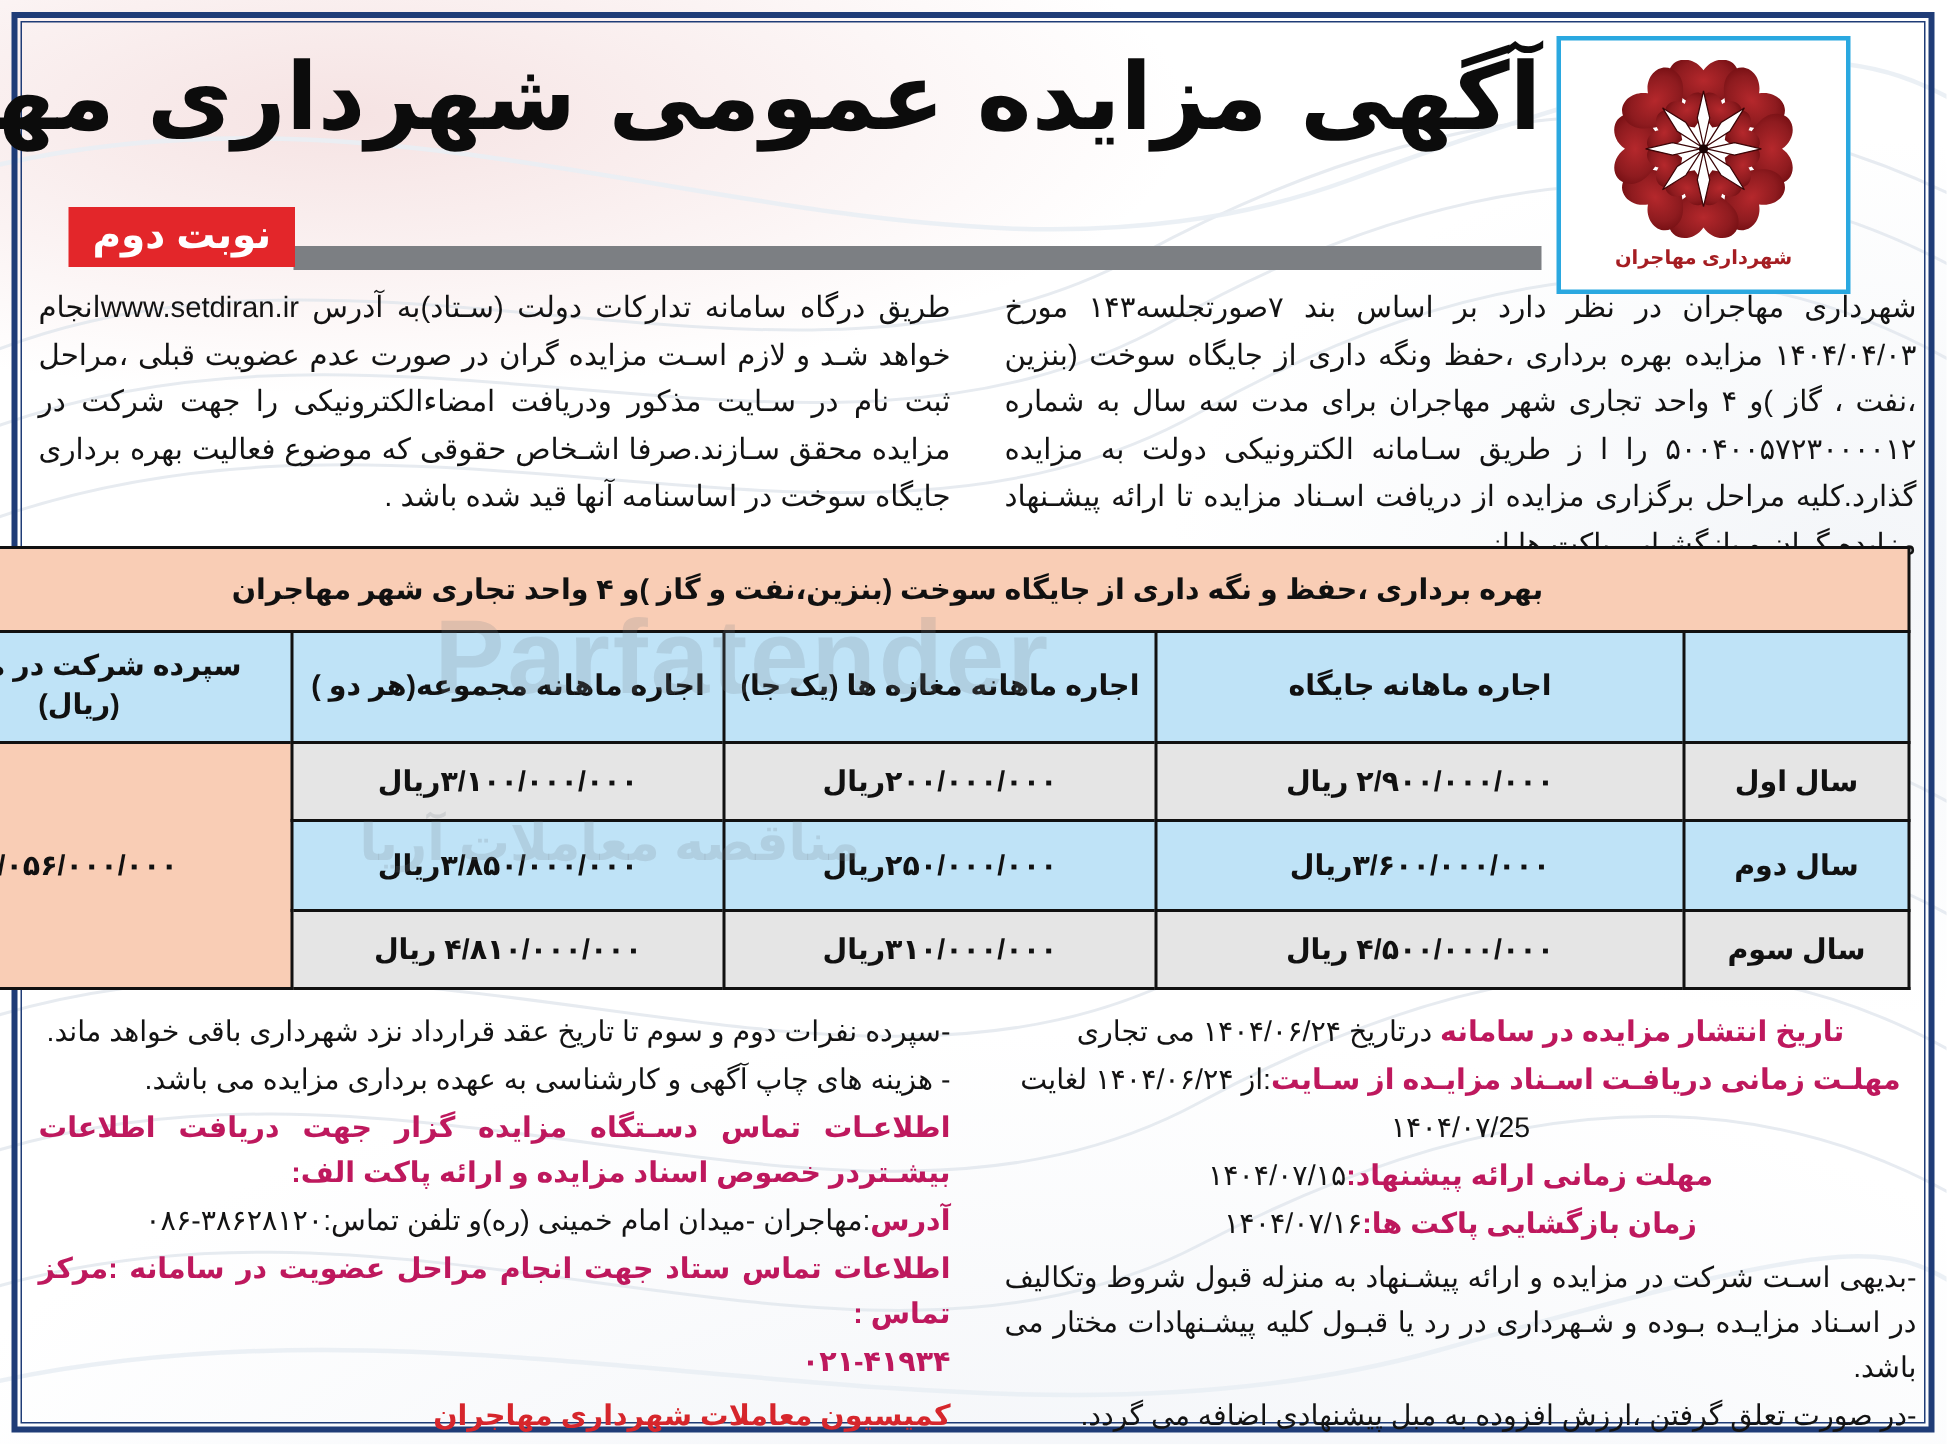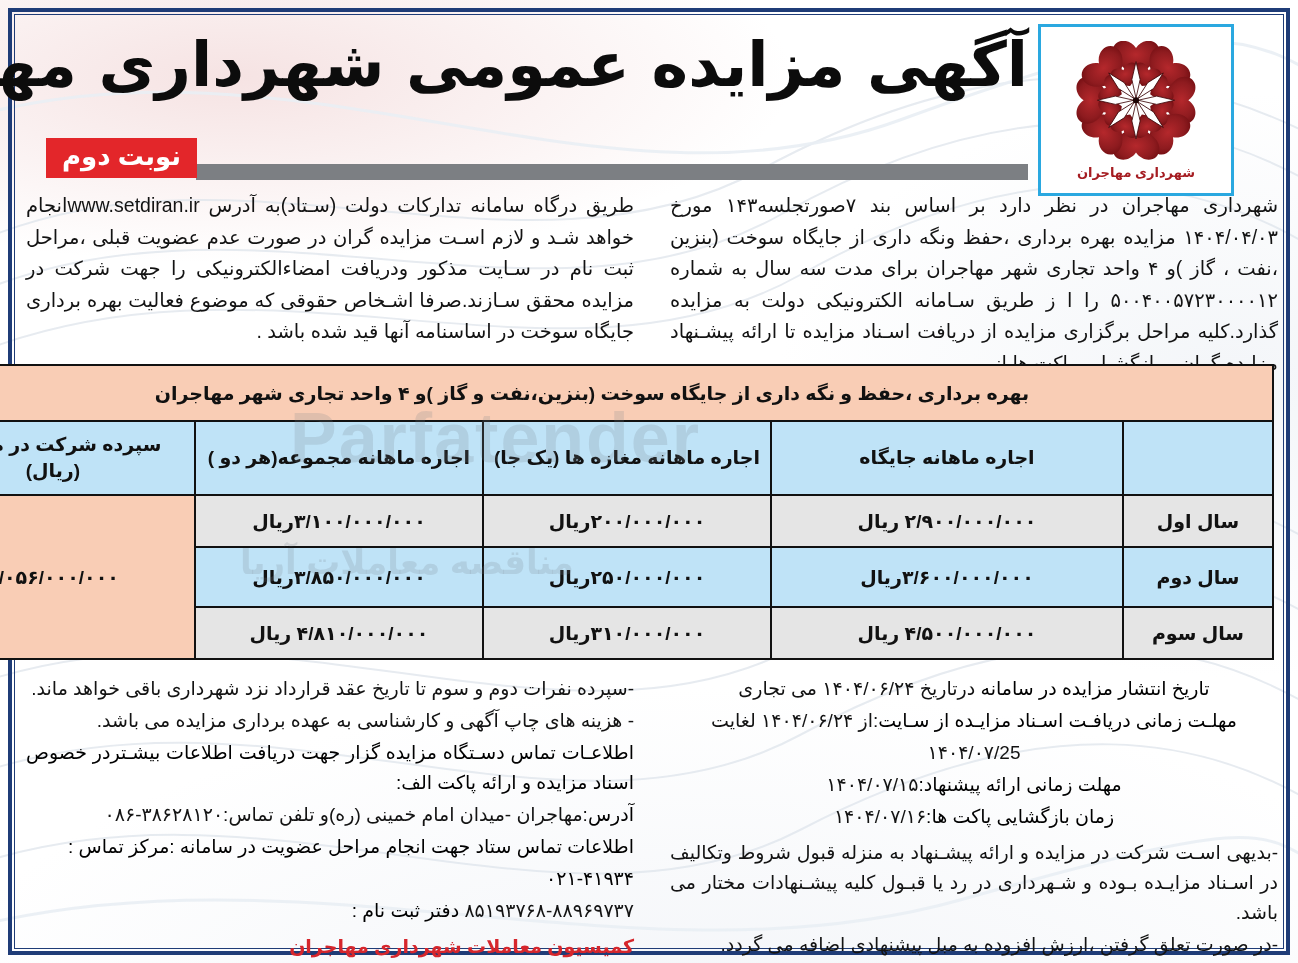--- a/index.html
+++ b/index.html
@@ -184,21 +184,21 @@
   .foot-col {
     position: absolute; top: 0;
     width: 608px;
     font-size: 19px;
     line-height: 1.58;
     color: #131313;
     direction: rtl;
   }
   .foot-right { right: 0px; text-align: justify; }
   .foot-left  { left: 6px;  text-align: justify; }
-  .blue-b { color: #000000; font-weight: normal; }
+  .blue-b { color: #be185d; font-weight: bold; }
   .red-b  { color: #d6262c; font-weight: bold; }
   .ctr { text-align: center; }
   .rt  { text-align: right; }
   .lt  { text-align: right; }
   p.l { margin: 0 0 2px 0; }
   .num { direction: ltr; unicode-bidi: embed; display:inline-block; }
 
   
   .wm {
     position: absolute;
@@ -433,23 +433,19 @@
         <p class="l rt">-سپرده نفرات دوم و سوم تا تاریخ عقد قرارداد نزد شهرداری باقی خواهد ماند.</p>
         <p class="l rt">- هزینه های چاپ آگهی و کارشناسی به عهده برداری مزایده می باشد.</p>
         <p class="l blue-b" style="text-align:justify;">اطلاعـات تماس دسـتگاه مزایده گزار جهت دریافت اطلاعات بیشـتردر خصوص اسناد مزایده و ارائه پاکت الف:</p>
         <p class="l rt">
           <span class="blue-b">آدرس</span><span>:مهاجران -میدان امام خمینی (ره)و تلفن تماس:</span><span class="num">۰۸۶-۳۸۶۲۸۱۲۰</span>
         </p>
         <p class="l blue-b" style="text-align:justify;">اطلاعات تماس ستاد جهت انجام مراحل عضویت در سامانه :مرکز تماس :</p>
         <p class="l lt">
           <span class="blue-b num">۰۲۱-۴۱۹۳۴</span>
         </p>
-        <p class="l lt">
-          <span class="num">۸۵۱۹۳۷۶۸-۸۸۹۶۹۷۳۷</span>
-          <span class="blue-b">دفتر ثبت نام :</span>
-        </p>
         <p class="l lt red-b" style="margin-top:6px;">کمیسیون معاملات شهرداری مهاجران</p>
       </div>
 
     </div>
 
   </div>
 </div>
 
 </body></html>

